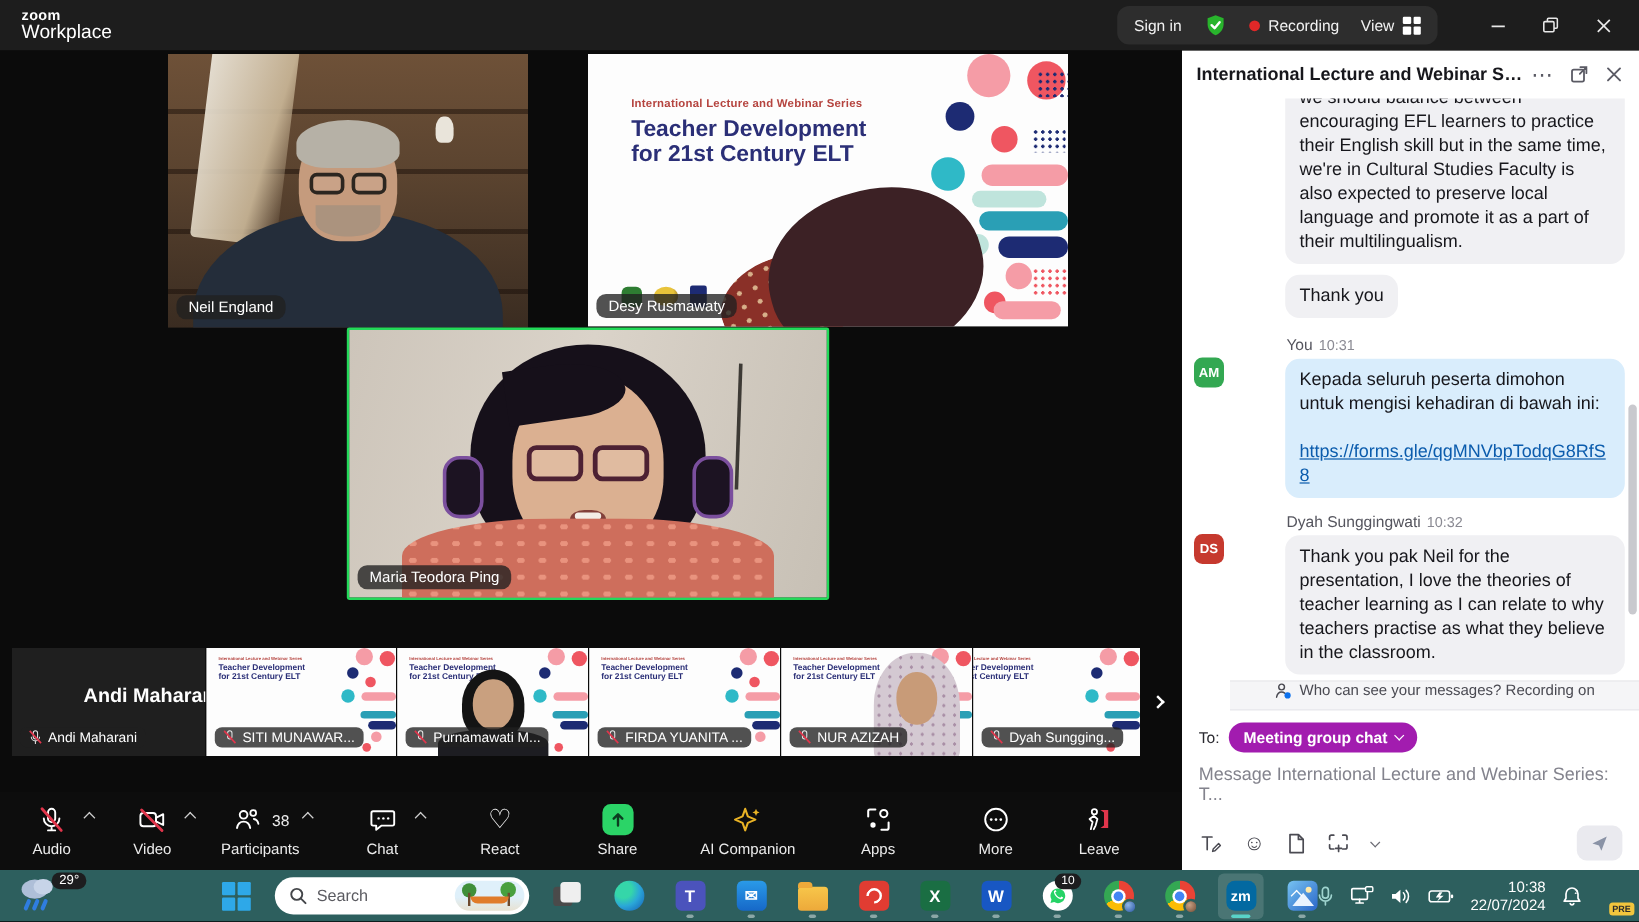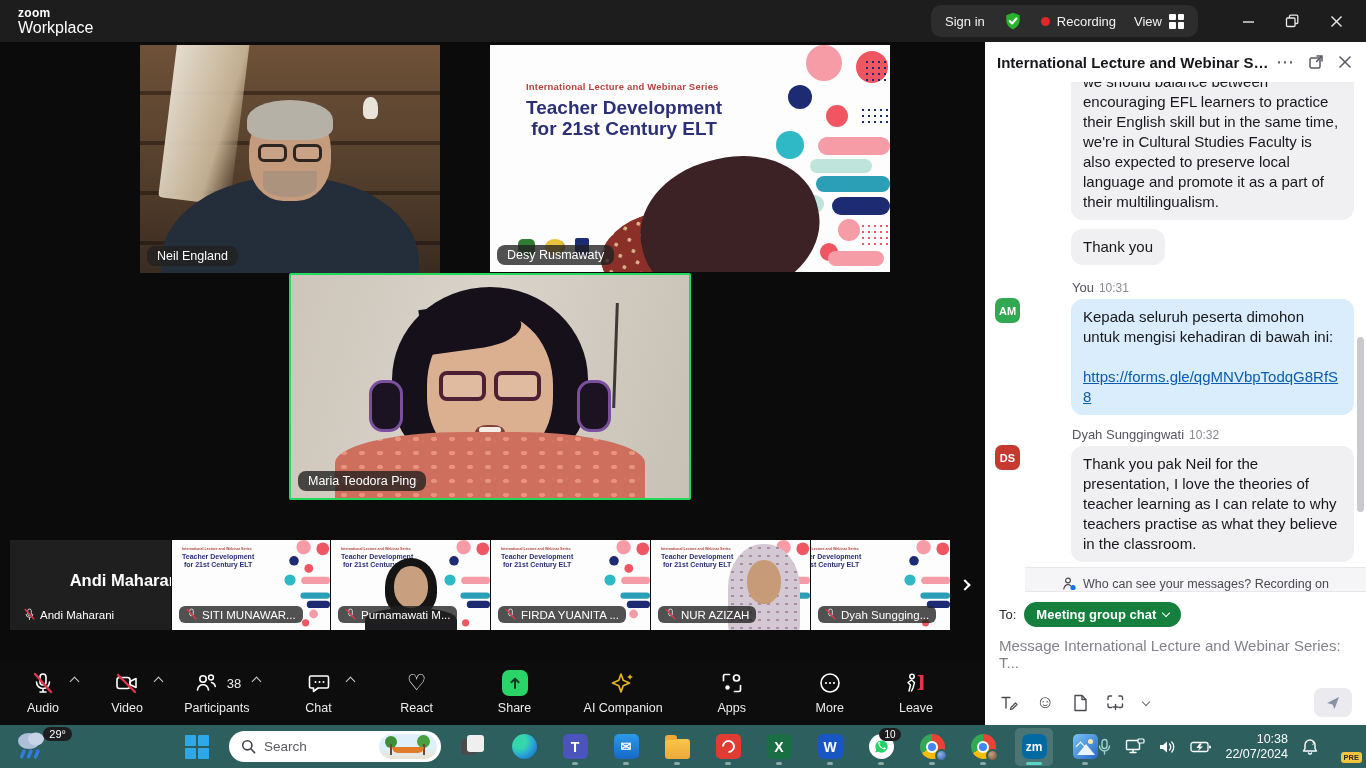--- a/index.html
+++ b/index.html
@@ -44,21 +44,21 @@
   .neil-body { position:absolute; left:7%; bottom:-4px; width:86%; height:100px; background:#242d3a; border-radius:48% 48% 0 0 / 85% 85% 0 0; }
   .neil-head { position:absolute; left:50%; transform:translateX(-50%); bottom:72px; width:82px; height:95px; background:#c59b7d; border-radius:46% 46% 42% 42%; }
   .neil-hair { position:absolute; left:-2px; top:-6px; width:86px; height:40px; background:#b6b1a6; border-radius:50% 50% 30% 30%; }
   .neil-glasses { position:absolute; left:9px; top:38px; width:64px; height:18px; display:flex; gap:6px; }
   .neil-glasses i { flex:1; border:3px solid #2c2620; border-radius:6px; background:rgba(255,255,255,.08); }
   .neil-beard { position:absolute; left:14px; bottom:4px; width:54px; height:26px; background:rgba(150,140,128,.55); border-radius:0 0 45% 45%; }
 
   
   .slide-bg { background:#fdfdfd; }
   .slide-series { color:#b5443f; font-weight:bold; }
-  .slide-title { color:#2b2f77; font-weight:bold; line-height:1.12;text-align:center; }
+  .slide-title { color:#2b2f77; font-weight:bold; line-height:1.12; }
   .deco { position:absolute; right:0; top:0; width:120px; height:227px; }
   .deco i { position:absolute; }
   .dc { border-radius:50%; }
   .dp { border-radius:10px; }
   .dotted { background-image:radial-gradient(#1d2b73 1.2px, transparent 1.3px); background-size:6px 6px; }
   .dottedr { background-image:radial-gradient(#ef5661 1.2px, transparent 1.3px); background-size:6px 6px; }
 
   .tile-desy { left:490px; top:3px; width:400px; height:227px; }
   .desy-series { position:absolute; left:36px; top:36px; font-size:9.5px; letter-spacing:.2px; }
   .desy-title { position:absolute; left:36px; top:52px; font-size:19px; }
@@ -120,25 +120,25 @@
   .av-green { background:#33a852; }
   .av-red { background:#c6392e; }
   .bubblecol { flex:1 1 auto;padding-left:43px; }
   .authorline { font-size:13px; color:#55555e; margin:6px 0 4px 1px; }
   .authorline .t { color:#8a8a93; font-size:12px; margin-left:5px; }
   .bubble { display:inline-block; background:#f0f0f3; color:#17171c; font-size:15px; line-height:20px; padding:8px 12px; border-radius:12px; max-width:287px; }
   .bubble.own { background:#d9edfc; }
   .bubble a { color:#0b5cad; text-decoration:underline; word-break:break-all; }
   .bubble .gap { height:20px; }
   .chat-scrollthumb { position:absolute; right:2px; top:255px; width:7px; height:175px; background:#c9c9ce; border-radius:4px; }
-  .chat-notice { flex:0 0 25px; background:#f5f5f7; border-top:1px solid #e8e8ec; border-bottom:1px solid #e8e8ec; display:flex; align-items:flex-end; justify-content:center; gap:6px; font-size:12.5px; color:#4a4a52;margin-left:40px; }
+  .chat-notice { flex:0 0 25px; background:#f5f5f7; border-top:1px solid #e8e8ec; border-bottom:1px solid #e8e8ec; display:flex; align-items:flex-start; justify-content:center; gap:6px; font-size:12.5px; color:#4a4a52;margin-left:40px; }
   .compose { flex:0 0 133px; padding:10px 14px 8px 14px; display:flex; flex-direction:column; }
   .to-row { display:flex; align-items:center; gap:8px; }
   .to-label { font-size:13px; color:#2a2a30; }
-  .to-pill { background:#15803d; color:#fff; font-size:13px; font-weight:bold; padding:5px 12px; border-radius:15px; display:flex; align-items:center; gap:7px; cursor:pointer; }
+  .to-pill { background:#a21caf; color:#fff; font-size:13px; font-weight:bold; padding:5px 12px; border-radius:15px; display:flex; align-items:center; gap:7px; cursor:pointer; }
   .compose-input { margin-top:10px; font-size:15px; color:#83838d; cursor:text; flex:1 1 auto; }
   .compose-icons { display:flex; align-items:center; gap:18px; color:#4a4a52; }
   .send-btn { margin-left:auto; width:38px; height:29px; background:#eaeaef; border-radius:8px; display:flex; align-items:center; justify-content:center; cursor:pointer; }
 
   
   .weather { position:absolute; left:14px; top:4px; width:52px; height:36px; cursor:pointer; }
   .temp-badge { position:absolute; right:-6px; top:-2px; background:#1d1d1f; color:#fff; font-size:11px; padding:1px 6px; border-radius:9px; }
   .tb-center { position:absolute; left:178px; top:0; height:43px; display:flex; align-items:center; gap:13px; }
   .appicon { position:relative; width:38px; height:38px; display:flex; align-items:center; justify-content:center; border-radius:5px; cursor:pointer; }
   .appicon .dot { position:absolute; bottom:1px; left:50%; transform:translateX(-50%); width:6px; height:3px; border-radius:2px; background:rgba(255,255,255,.45); }

